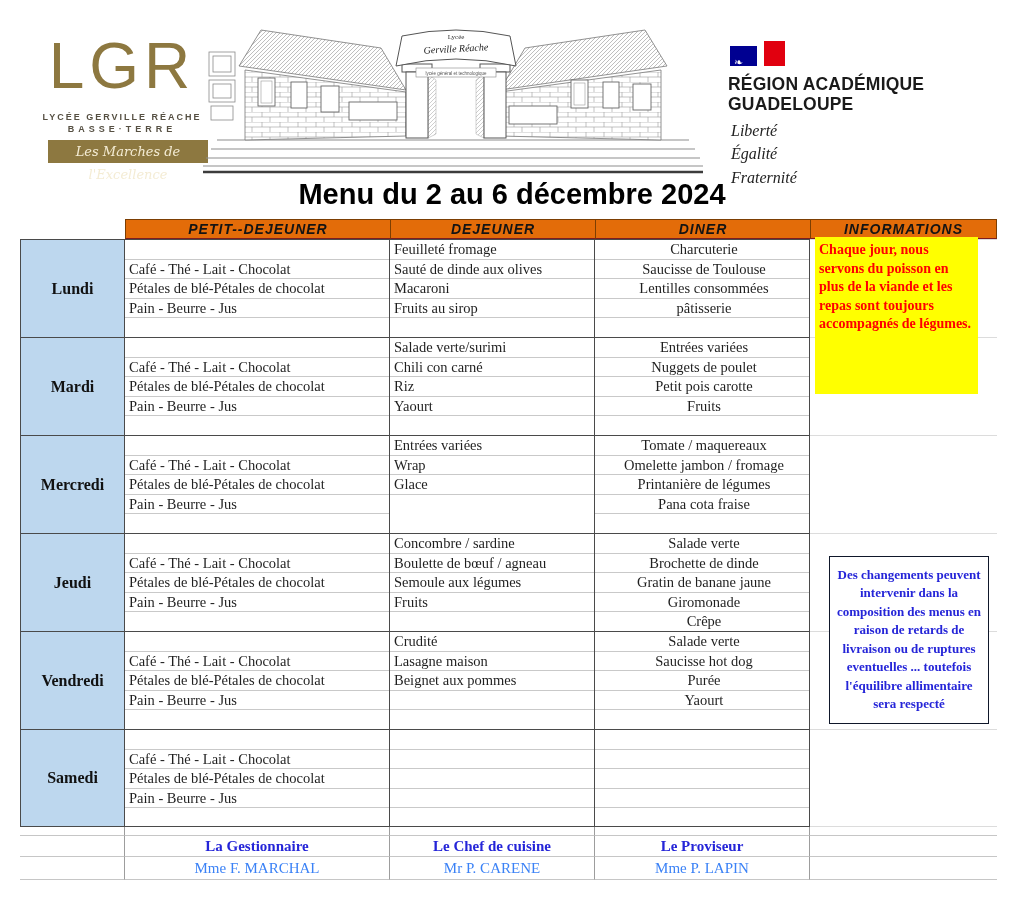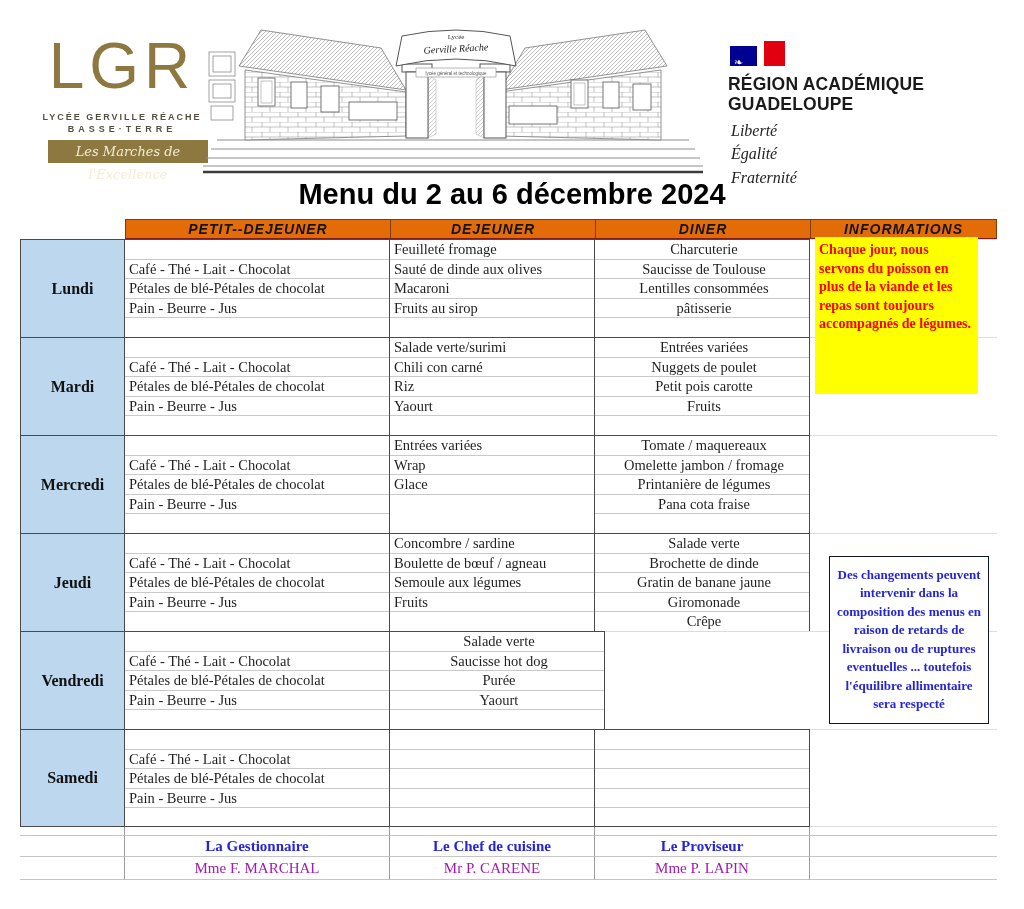--- a/index.html
+++ b/index.html
@@ -67,21 +67,21 @@
   .footer *{box-sizing:border-box;}
   .frow{display:flex;}
   .r0{height:8px;}.r1{height:21px;}.r2{height:24px;}
   .fcell{border-right:1px solid #9d9d9d;}
   .r1 .fcell,.r2 .fcell{border-top:1px solid #c6c6c6;}
   .r2 .fcell{border-bottom:1px solid #c6c6c6;}
   .fday{width:105px;}.fpd{width:265px;}.fdej{width:205px;}.fdin{width:215px;}
   .finfo{flex:1;border-right:none;}
   .role{font-family:"Liberation Serif",serif;font-weight:bold;font-size:15px;color:var(--blue-text);
         text-align:center;line-height:20px;}
-  .name{font-family:"Liberation Serif",serif;font-size:15px;color:#a21caf;text-align:center;line-height:23px;}
+  .name{font-family:"Liberation Serif",serif;font-size:15px;color:#3b82f6;text-align:center;line-height:23px;}
 </style>
 </head>
 <body>
 
 <div class="page">
 
   <div class="doc-header">
 
     <div class="lgr-logo">
       <div class="lgr-acronym">LGR</div>
@@ -287,20 +287,27 @@
         </div>
         <div class="day-block">
           <div class="day-cell">Vendredi</div>
           <div class="menu-col col-pd">
             <div class="menu-line"></div>
             <div class="menu-line">Café - Thé - Lait - Chocolat</div>
             <div class="menu-line">Pétales de blé-Pétales de chocolat</div>
             <div class="menu-line">Pain - Beurre - Jus</div>
             <div class="menu-line"></div>
           </div>
+          <div class="menu-col col-dej">
+            <div class="menu-line">Crudité</div>
+            <div class="menu-line">Lasagne maison</div>
+            <div class="menu-line">Beignet aux pommes</div>
+            <div class="menu-line"></div>
+            <div class="menu-line"></div>
+          </div>
           <div class="menu-col col-din">
             <div class="menu-line">Salade verte</div>
             <div class="menu-line">Saucisse hot dog</div>
             <div class="menu-line">Purée</div>
             <div class="menu-line">Yaourt</div>
             <div class="menu-line"></div>
           </div>
           <div class="info-cell"></div>
         </div>
         <div class="day-block">

